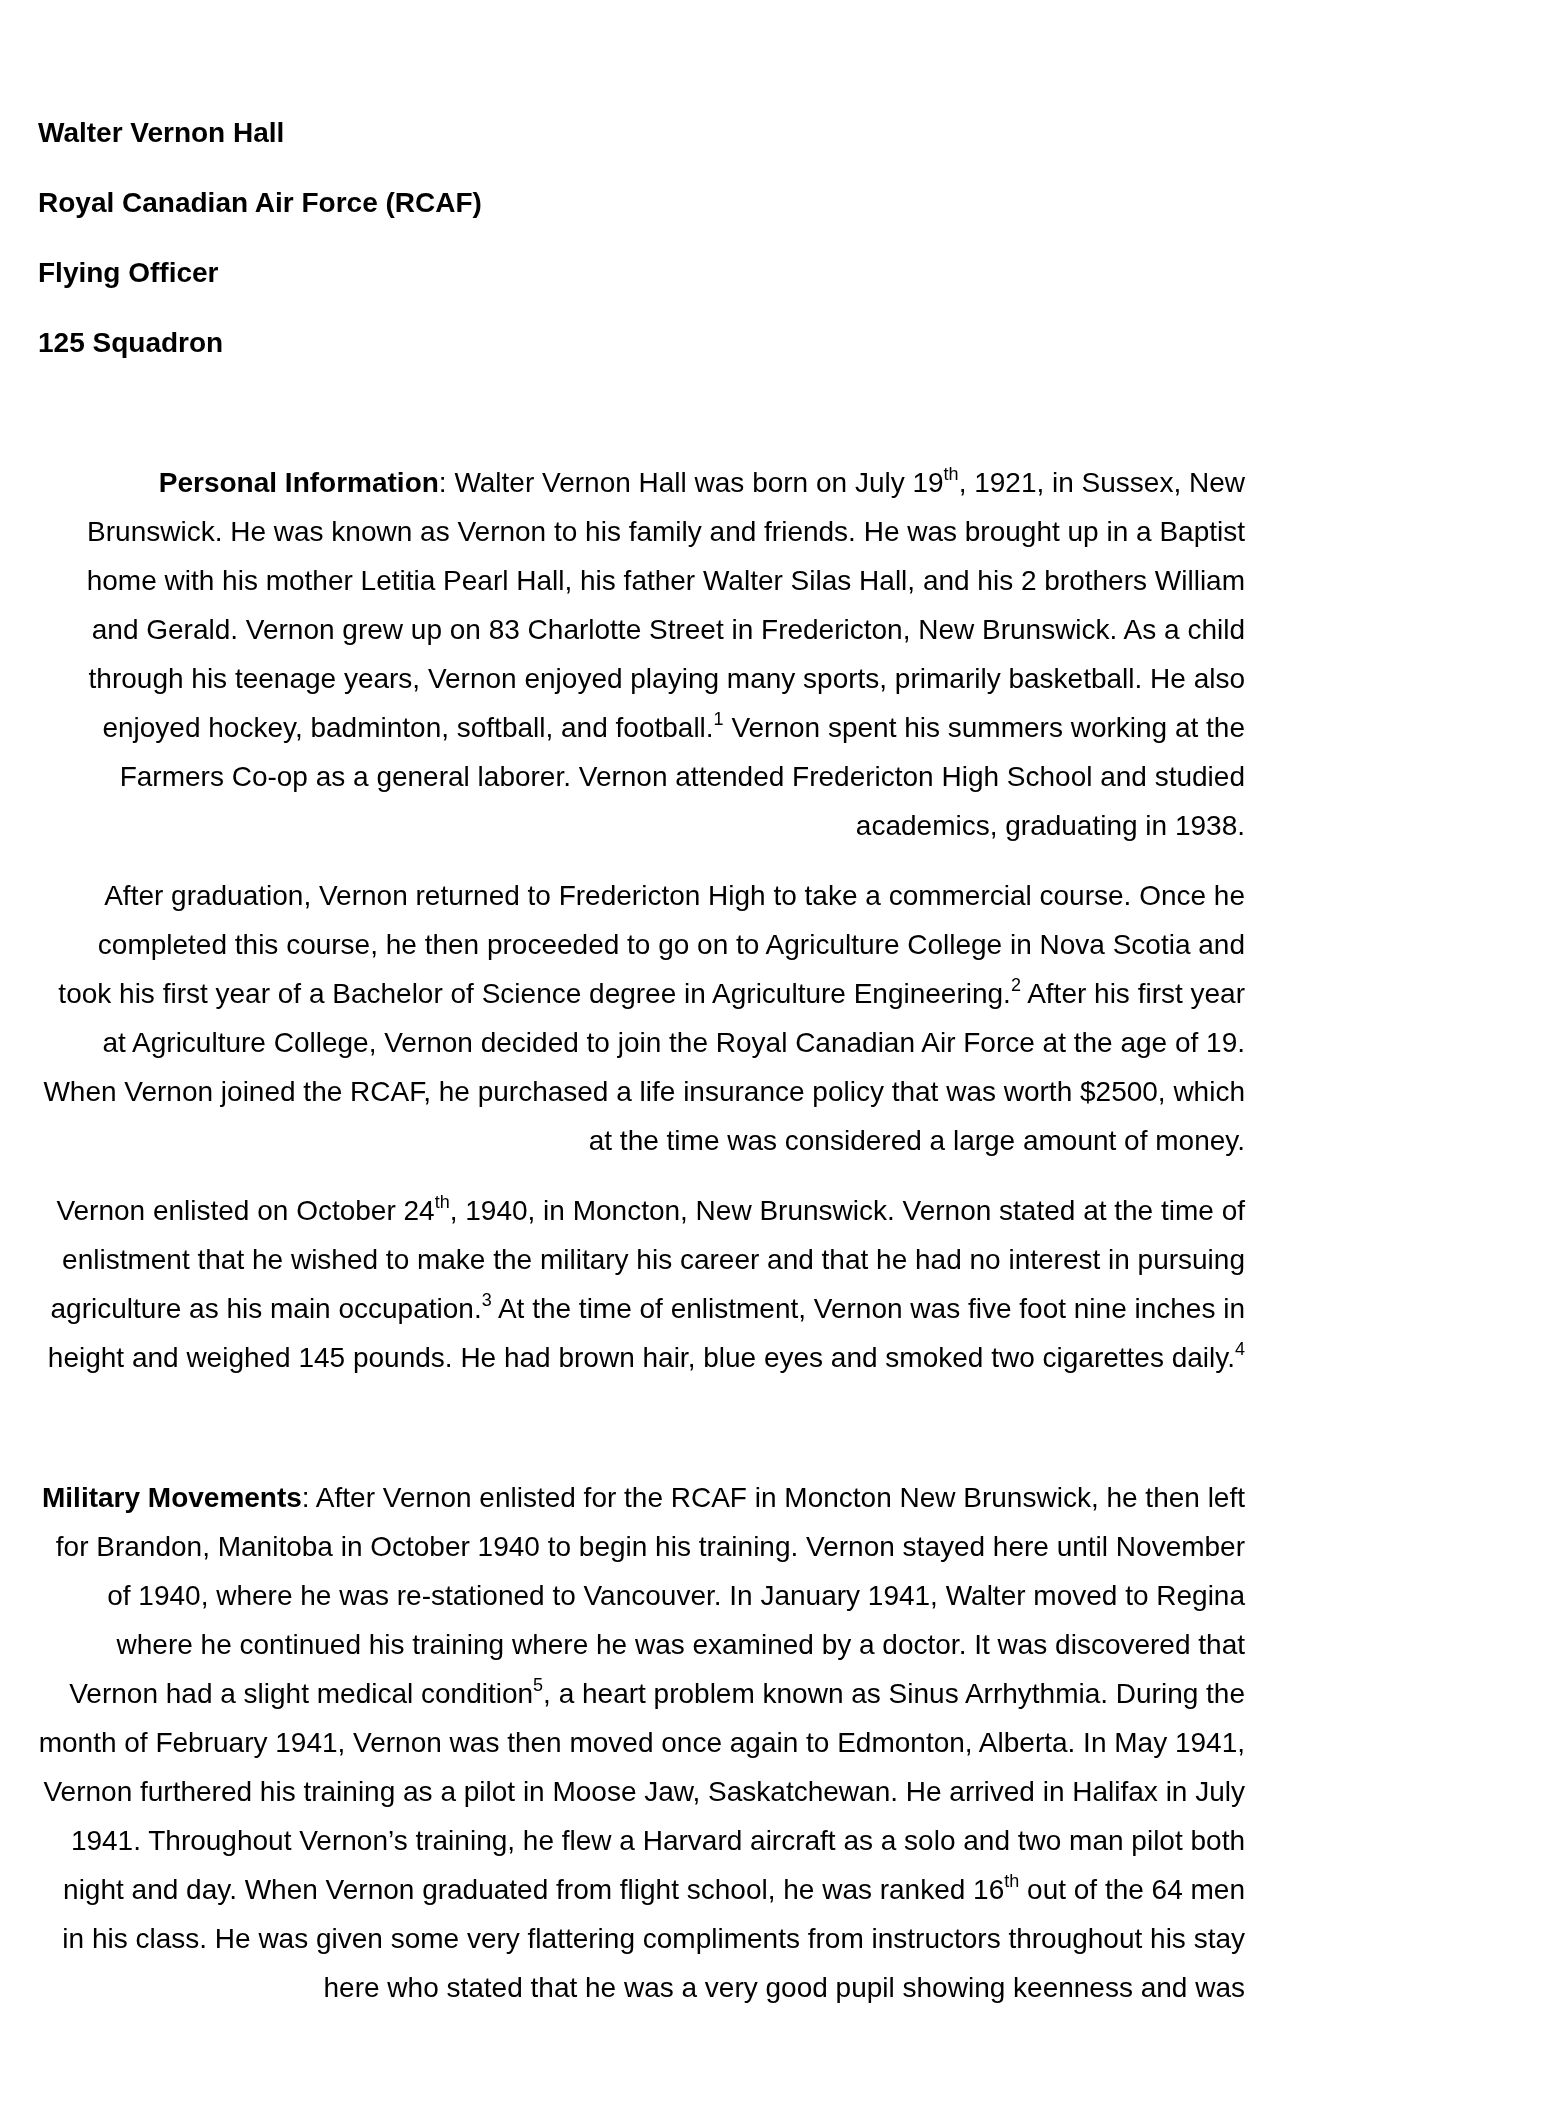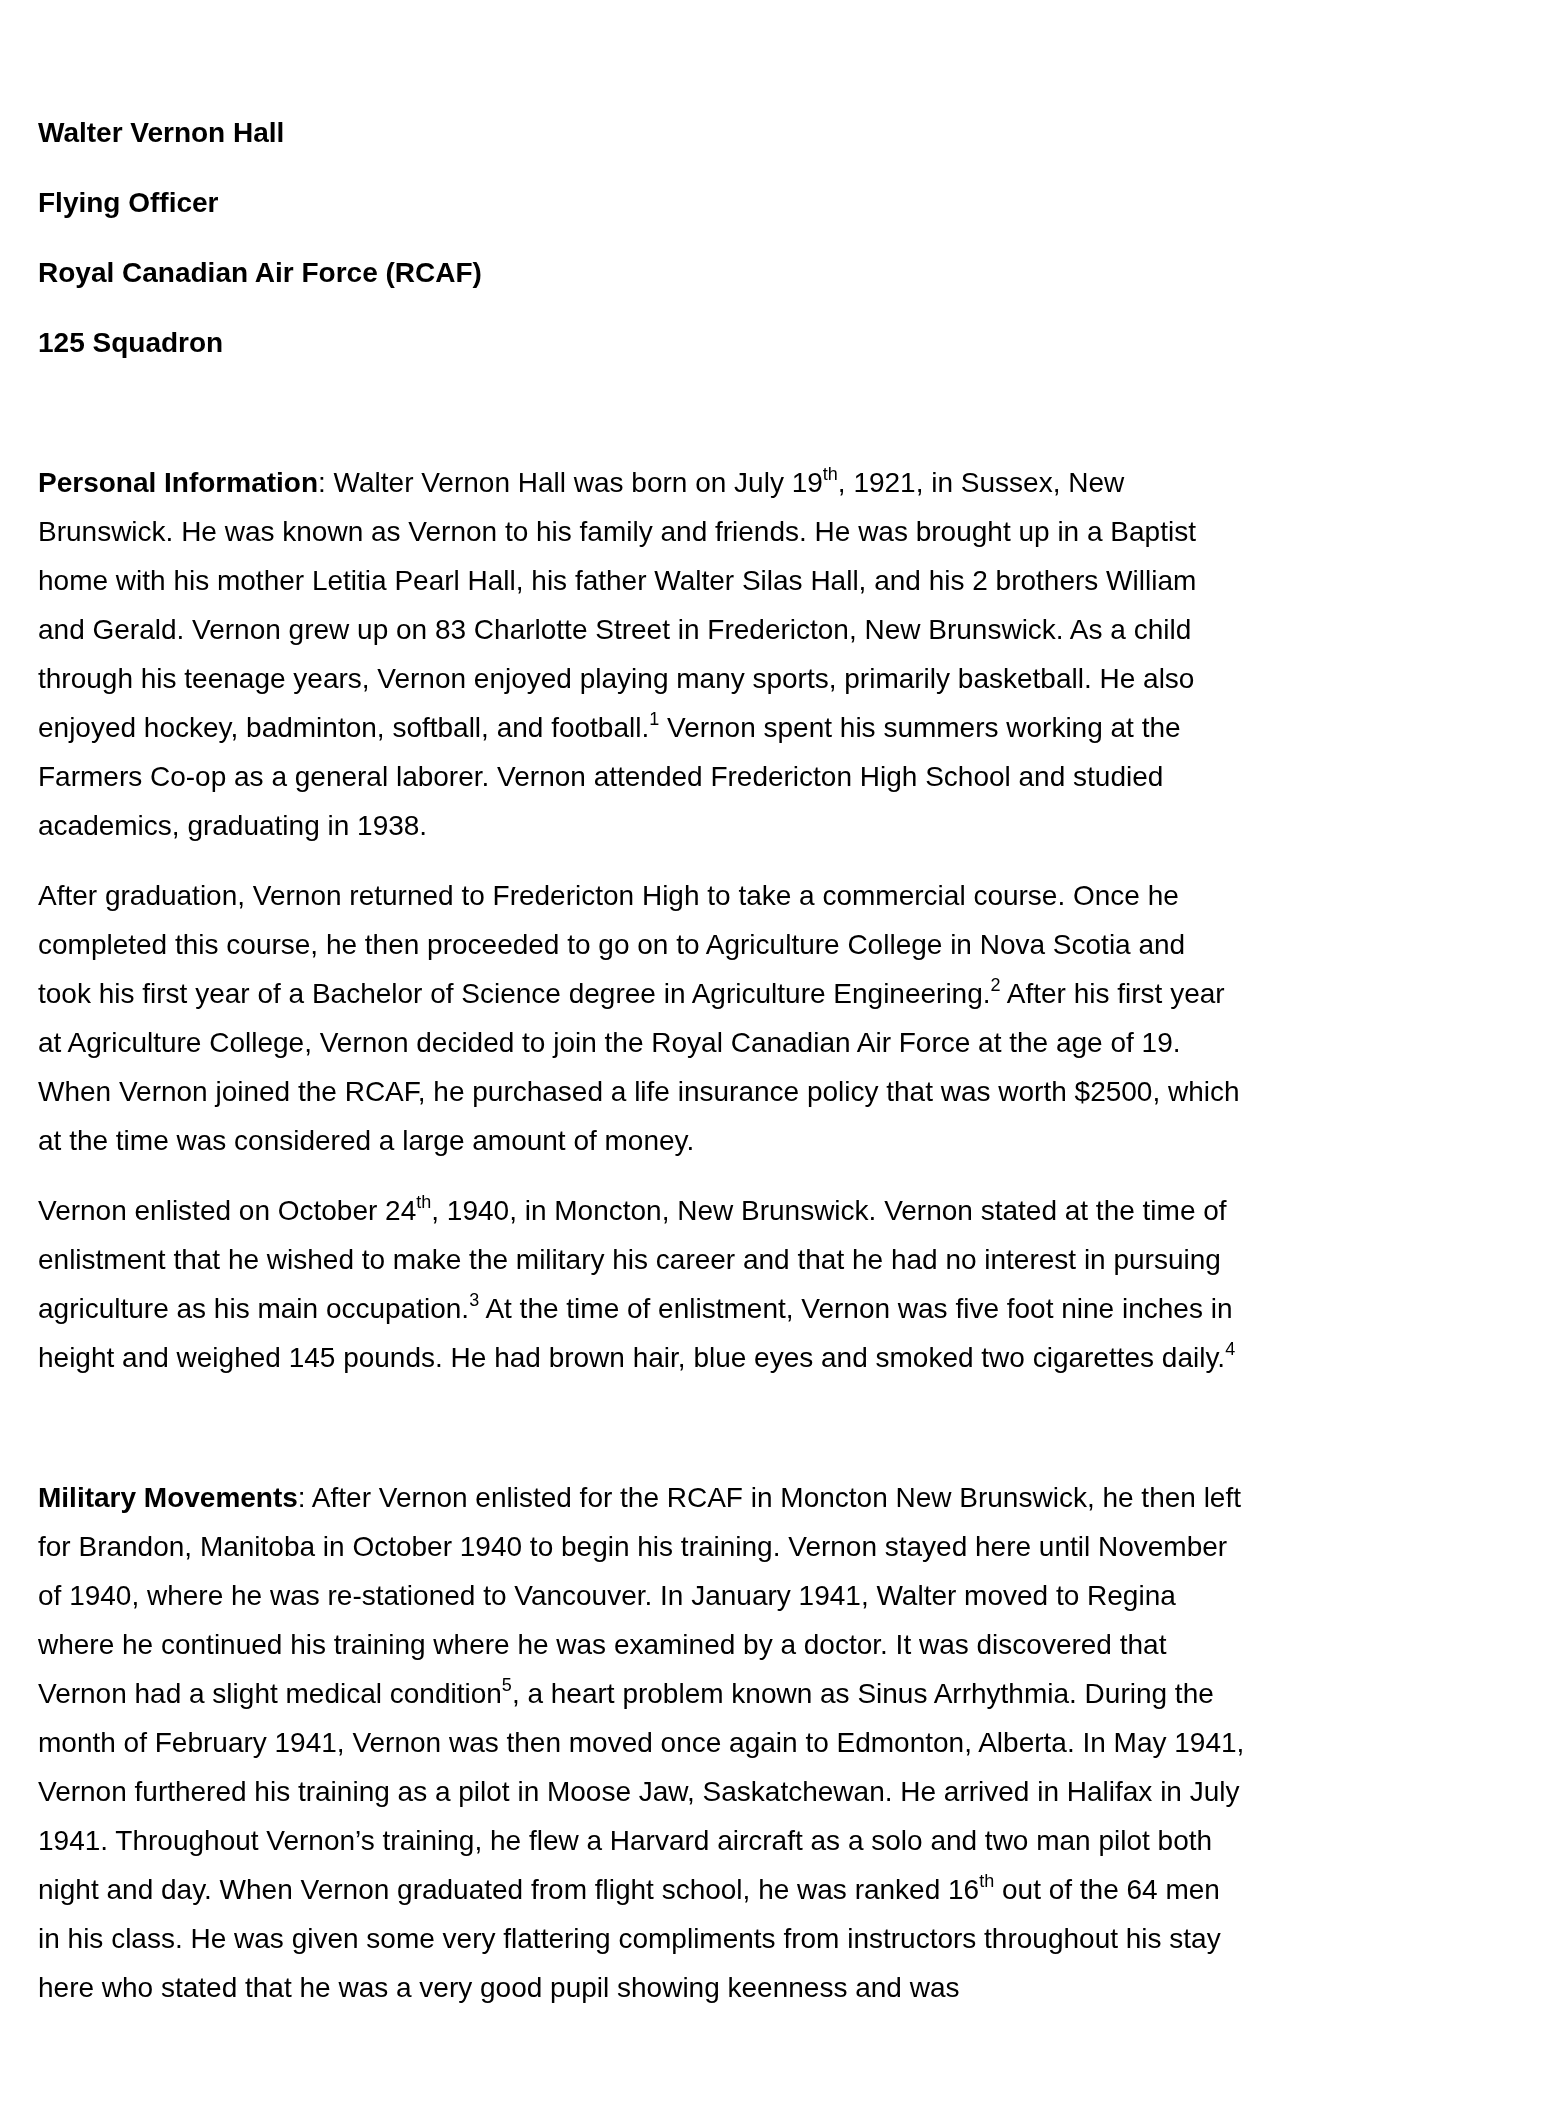--- a/index.html
+++ b/index.html
@@ -21,21 +21,21 @@
   .hline {
     font-size: 28px;
     line-height: 49px;
     font-weight: bold;
     margin: 0 0 21px 0;
   }
   .para {
     font-size: 28px;
     line-height: 49px;
     margin: 0 0 21px 0;
-    text-align: left;
+    text-align: right;
   }
   .run { white-space: pre-wrap; }
   .bold { font-weight: bold; }
   sup.run {
     font-size: 18px;
     line-height: 0;
     vertical-align: baseline;
     position: relative;
     top: -0.65em;
   }
@@ -43,22 +43,22 @@
     height: 70px;
   }
 </style>
 </head>
 <body>
 
 <div class="page">
 
   <div>
     <p class="hline">Walter Vernon Hall</p>
+    <p class="hline">Royal Canadian Air Force (RCAF)</p>
     <p class="hline">Flying Officer</p>
-    <p class="hline">Royal Canadian Air Force (RCAF)</p>
     <p class="hline">125 Squadron</p>
   </div>
 
   <div class="blank-line"></div>
 
   <div>
       <p class="para"><span class="run bold">Personal Information</span><span class="run">: Walter Vernon Hall was born on July 19</span><sup class="run">th</sup><span class="run">, 1921, in Sussex, New Brunswick. He was known as Vernon to his family and friends. He was brought up in a Baptist home with his mother Letitia Pearl Hall, his father Walter Silas Hall, and his 2 brothers William and Gerald. Vernon grew up on 83 Charlotte Street in Fredericton, New Brunswick. As a child through his teenage years, Vernon enjoyed playing many sports, primarily basketball. He also enjoyed hockey, badminton, softball, and football.</span><sup class="run">1</sup><span class="run"> Vernon spent his summers working at the Farmers Co-op as a general laborer. Vernon attended Fredericton High School and studied academics, graduating in 1938.</span></p>
       <p class="para"><span class="run">After graduation, Vernon returned to Fredericton High to take a commercial course. Once he completed this course, he then proceeded to go on to Agriculture College in Nova Scotia and took his first year of a Bachelor of Science degree in Agriculture Engineering.</span><sup class="run">2</sup><span class="run"> After his first year at Agriculture College, Vernon decided to join the Royal Canadian Air Force at the age of 19. When Vernon joined the RCAF, he purchased a life insurance policy that was worth $2500, which at the time was considered a large amount of money.</span></p>
       <p class="para"><span class="run">Vernon enlisted on October 24</span><sup class="run">th</sup><span class="run">, 1940, in Moncton, New Brunswick. Vernon stated at the time of enlistment that he wished to make the military his career and that he had no interest in pursuing agriculture as his main occupation.</span><sup class="run">3</sup><span class="run"> At the time of enlistment, Vernon was five foot nine inches in height and weighed 145 pounds. He had brown hair, blue eyes and smoked two cigarettes daily.</span><sup class="run">4</sup></p>
       <div class="blank-line"></div>

